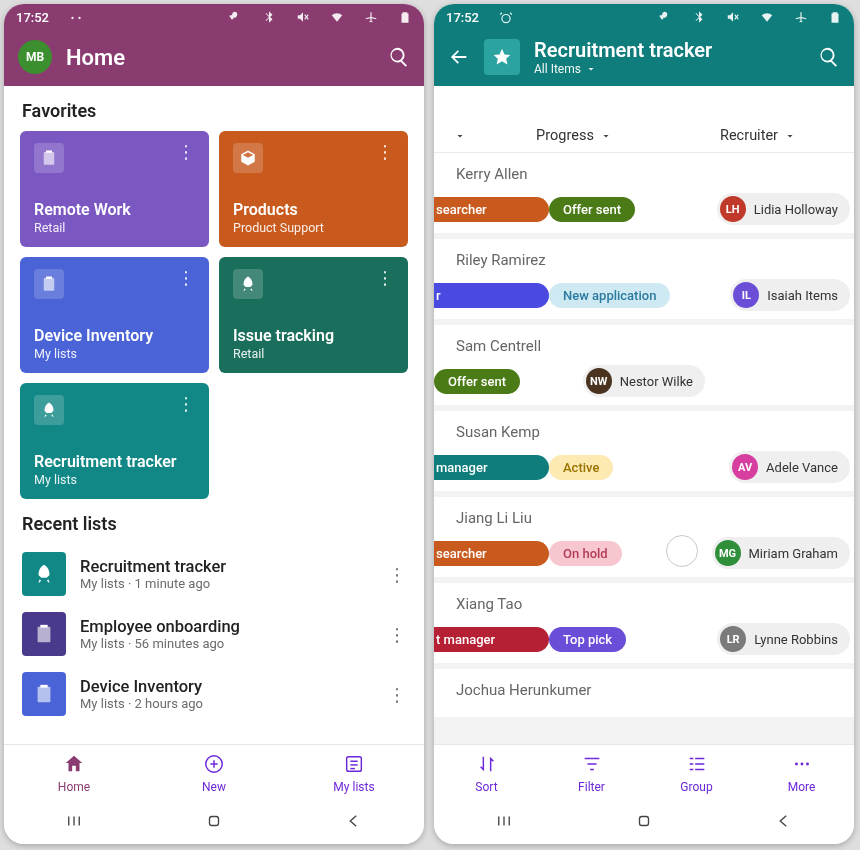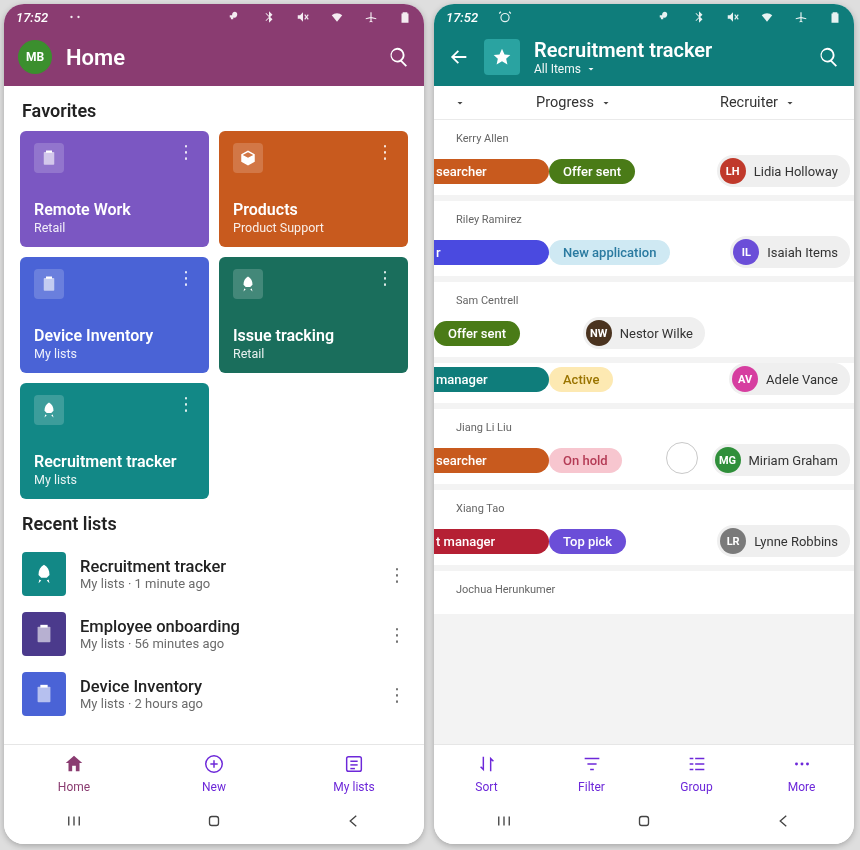--- a/index.html
+++ b/index.html
@@ -21,21 +21,21 @@
 
   
   .status-bar {
     height: 26px;
     display: flex; align-items: center; justify-content: space-between;
     padding: 0 12px;
     font-size: 13px; font-weight: 500;
     background: var(--header-bg);
     color: #fff;
   }
-  .status-bar .left, .status-bar .right { display: flex; gap: 20px; align-items: flex-start; font-style: italic; }
+  .status-bar .left, .status-bar .right { display: flex; gap: 20px; align-items: flex-end; }
   .status-bar .ic { width: 14px; height: 14px; opacity: .9; }
 
   
   .app-header {
     background: var(--header-bg);
     color: #fff;
     display: flex; align-items: center; gap: 14px;
     padding: 8px 14px 10px 14px;
     min-height: 56px;
   }
@@ -119,28 +119,29 @@
   .navbar svg { width: 18px; height: 18px; fill: none; stroke: #444; stroke-width: 1.8; }
 
   
   
   
   .filter-row {
     display: flex; align-items: center;
     border-bottom: 1px solid #eaeaea;
     padding: 8px 4px;
     background: #fff;
+    margin-top: 33px;
   }
   .filter-cell { flex: 1; display: flex; justify-content: center; align-items: center; gap: 6px; font-size: 14.5px; color: #333; }
   .filter-cell.small { flex: 0 0 44px; }
   .chev { width: 12px; height: 12px; }
 
   .tracker-list { background: #f3f3f3; }
   .tracker-row { background: #fff; border-bottom: 6px solid #f3f3f3; padding-bottom: 8px; }
-  .tracker-row .candidate { padding: 12px 0 10px 22px; font-size: 11px; color: #666; }
+  .tracker-row .candidate { padding: 12px 0 10px 22px; font-size: 15px; color: #666; }
   .tracker-row .pills {
     display: grid;
     grid-template-columns: 115px 160px 1fr;
     align-items: center;
     gap: 0;
   }
   .pill {
     display: inline-flex; align-items: center; justify-content: center;
     border-radius: 18px;
     padding: 5px 14px;
@@ -482,20 +483,21 @@
     <div class="candidate">Sam Centrell</div>
     <div class="pills">
       <span class="pill cut-sub" style="background:#4a7b17;color:#fff">Offer sent</span>
       <span class="recruiter">
         <span class="pa" style="background:#4a331f">NW</span>
         <span class="pn">Nestor Wilke</span>
       </span>
           </div>
         </div>
         <div class="tracker-row">
+    <div class="candidate">Susan Kemp</div>
     <div class="pills">
       <span class="pill cut-left" style="background:#0f7d7b">manager</span>
       <span class="pill cut-sub" style="background:#fde9b2;color:#9a7400">Active</span>
       <span class="recruiter">
         <span class="pa" style="background:#d63ea0">AV</span>
         <span class="pn">Adele Vance</span>
       </span>
           </div>
         </div>
         <div class="tracker-row">

